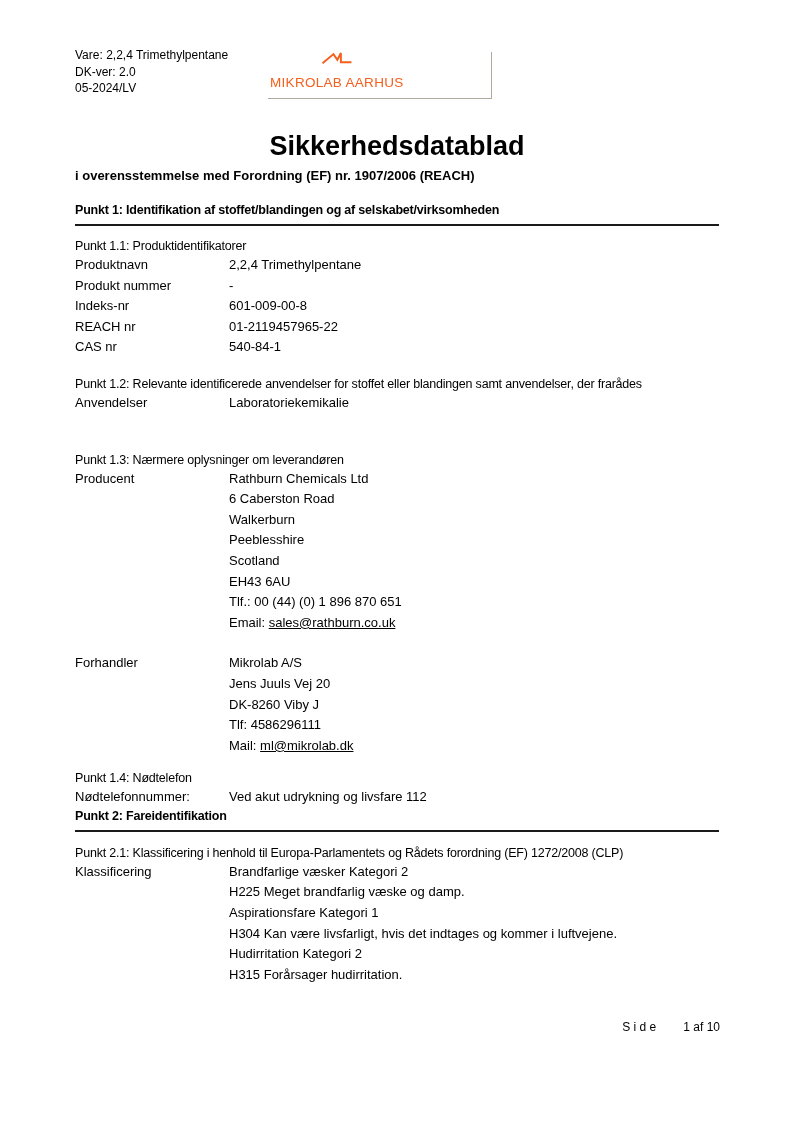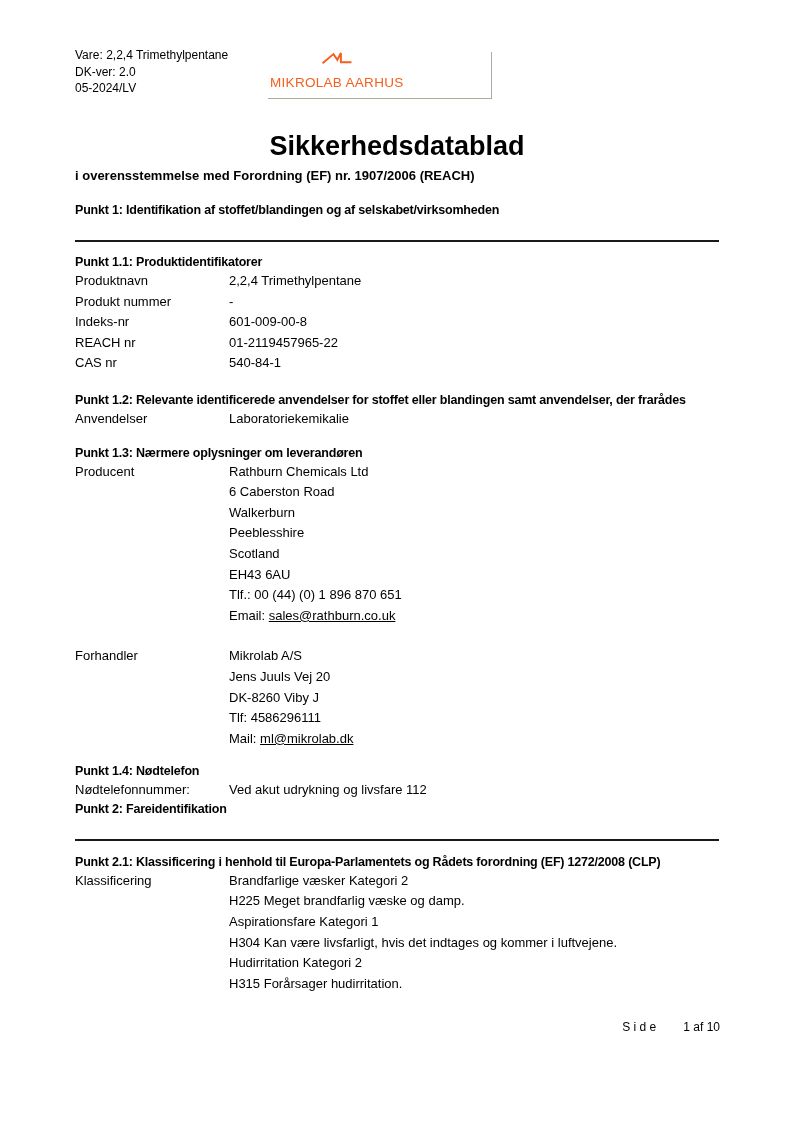--- a/index.html
+++ b/index.html
@@ -24,27 +24,27 @@
   .logo-inner { display:flex; align-items:center; height:38px; gap:11px;flex-direction:column; }
   .logo-text { color:var(--logo-color); font-size:13.5px; letter-spacing:0.3px; white-space:nowrap; }
 
   
   .doc-title { text-align:center; font-weight:bold; font-size:27px; line-height:30px; margin-top:32px; }
   .doc-subtitle { text-align:left; font-weight:bold; font-size:13px; margin-top:6px; line-height:17px; }
 
   
   .section-heading {
     font-weight:bold; font-size:12.5px; letter-spacing:-0.2px; line-height:17px;
-    padding-bottom:21px; border-bottom:2px solid var(--rule-color); white-space:nowrap;
+    padding-bottom:5px; border-bottom:2px solid var(--rule-color); white-space:nowrap;
   }
   .mt-section1 { margin-top:18px; }
   .mt-section2 { margin-top:0; }
 
   .sub-heading {
-    font-weight:bold; font-size:12.5px; letter-spacing:-0.2px; line-height:17px; white-space:nowrap;
+    font-weight:normal; font-size:12.5px; letter-spacing:-0.2px; line-height:17px; white-space:nowrap;
   }
 
   
   .kv { display:flex; align-items:flex-start; }
   .kv .lbl { width:154px; flex-shrink:0; line-height:20.6px; }
   .kv .val { line-height:20.6px; }
   .val-lines div, .val-lines .line { line-height:20.6px; }
   .email { color:#000; text-decoration:underline; cursor:pointer; }
 
   .footer {
@@ -101,21 +101,21 @@
       <div class="val">540-84-1</div>
     </div>
   </div>
 
   <div class="sub-heading" style="margin-top:18px;">Punkt 1.2: Relevante identificerede anvendelser for stoffet eller blandingen samt anvendelser, der frarådes</div>
   <div class="kv">
     <div class="lbl">Anvendelser</div>
     <div class="val">Laboratoriekemikalie</div>
   </div>
 
-  <div class="sub-heading" style="margin-top:15px;">Punkt 1.3: Nærmere oplysninger om leverandøren</div>
+  <div class="sub-heading" style="margin-top:38px;">Punkt 1.3: Nærmere oplysninger om leverandøren</div>
   <div class="kv">
     <div class="lbl">Producent</div>
     <div class="val-lines">
       <div class="line">Rathburn Chemicals Ltd</div>
       <div class="line">6 Caberston Road</div>
       <div class="line">Walkerburn</div>
       <div class="line">Peeblesshire</div>
       <div class="line">Scotland</div>
       <div class="line">EH43 6AU</div>
       <div class="line">Tlf.: 00 (44) (0) 1 896 870 651</div>

